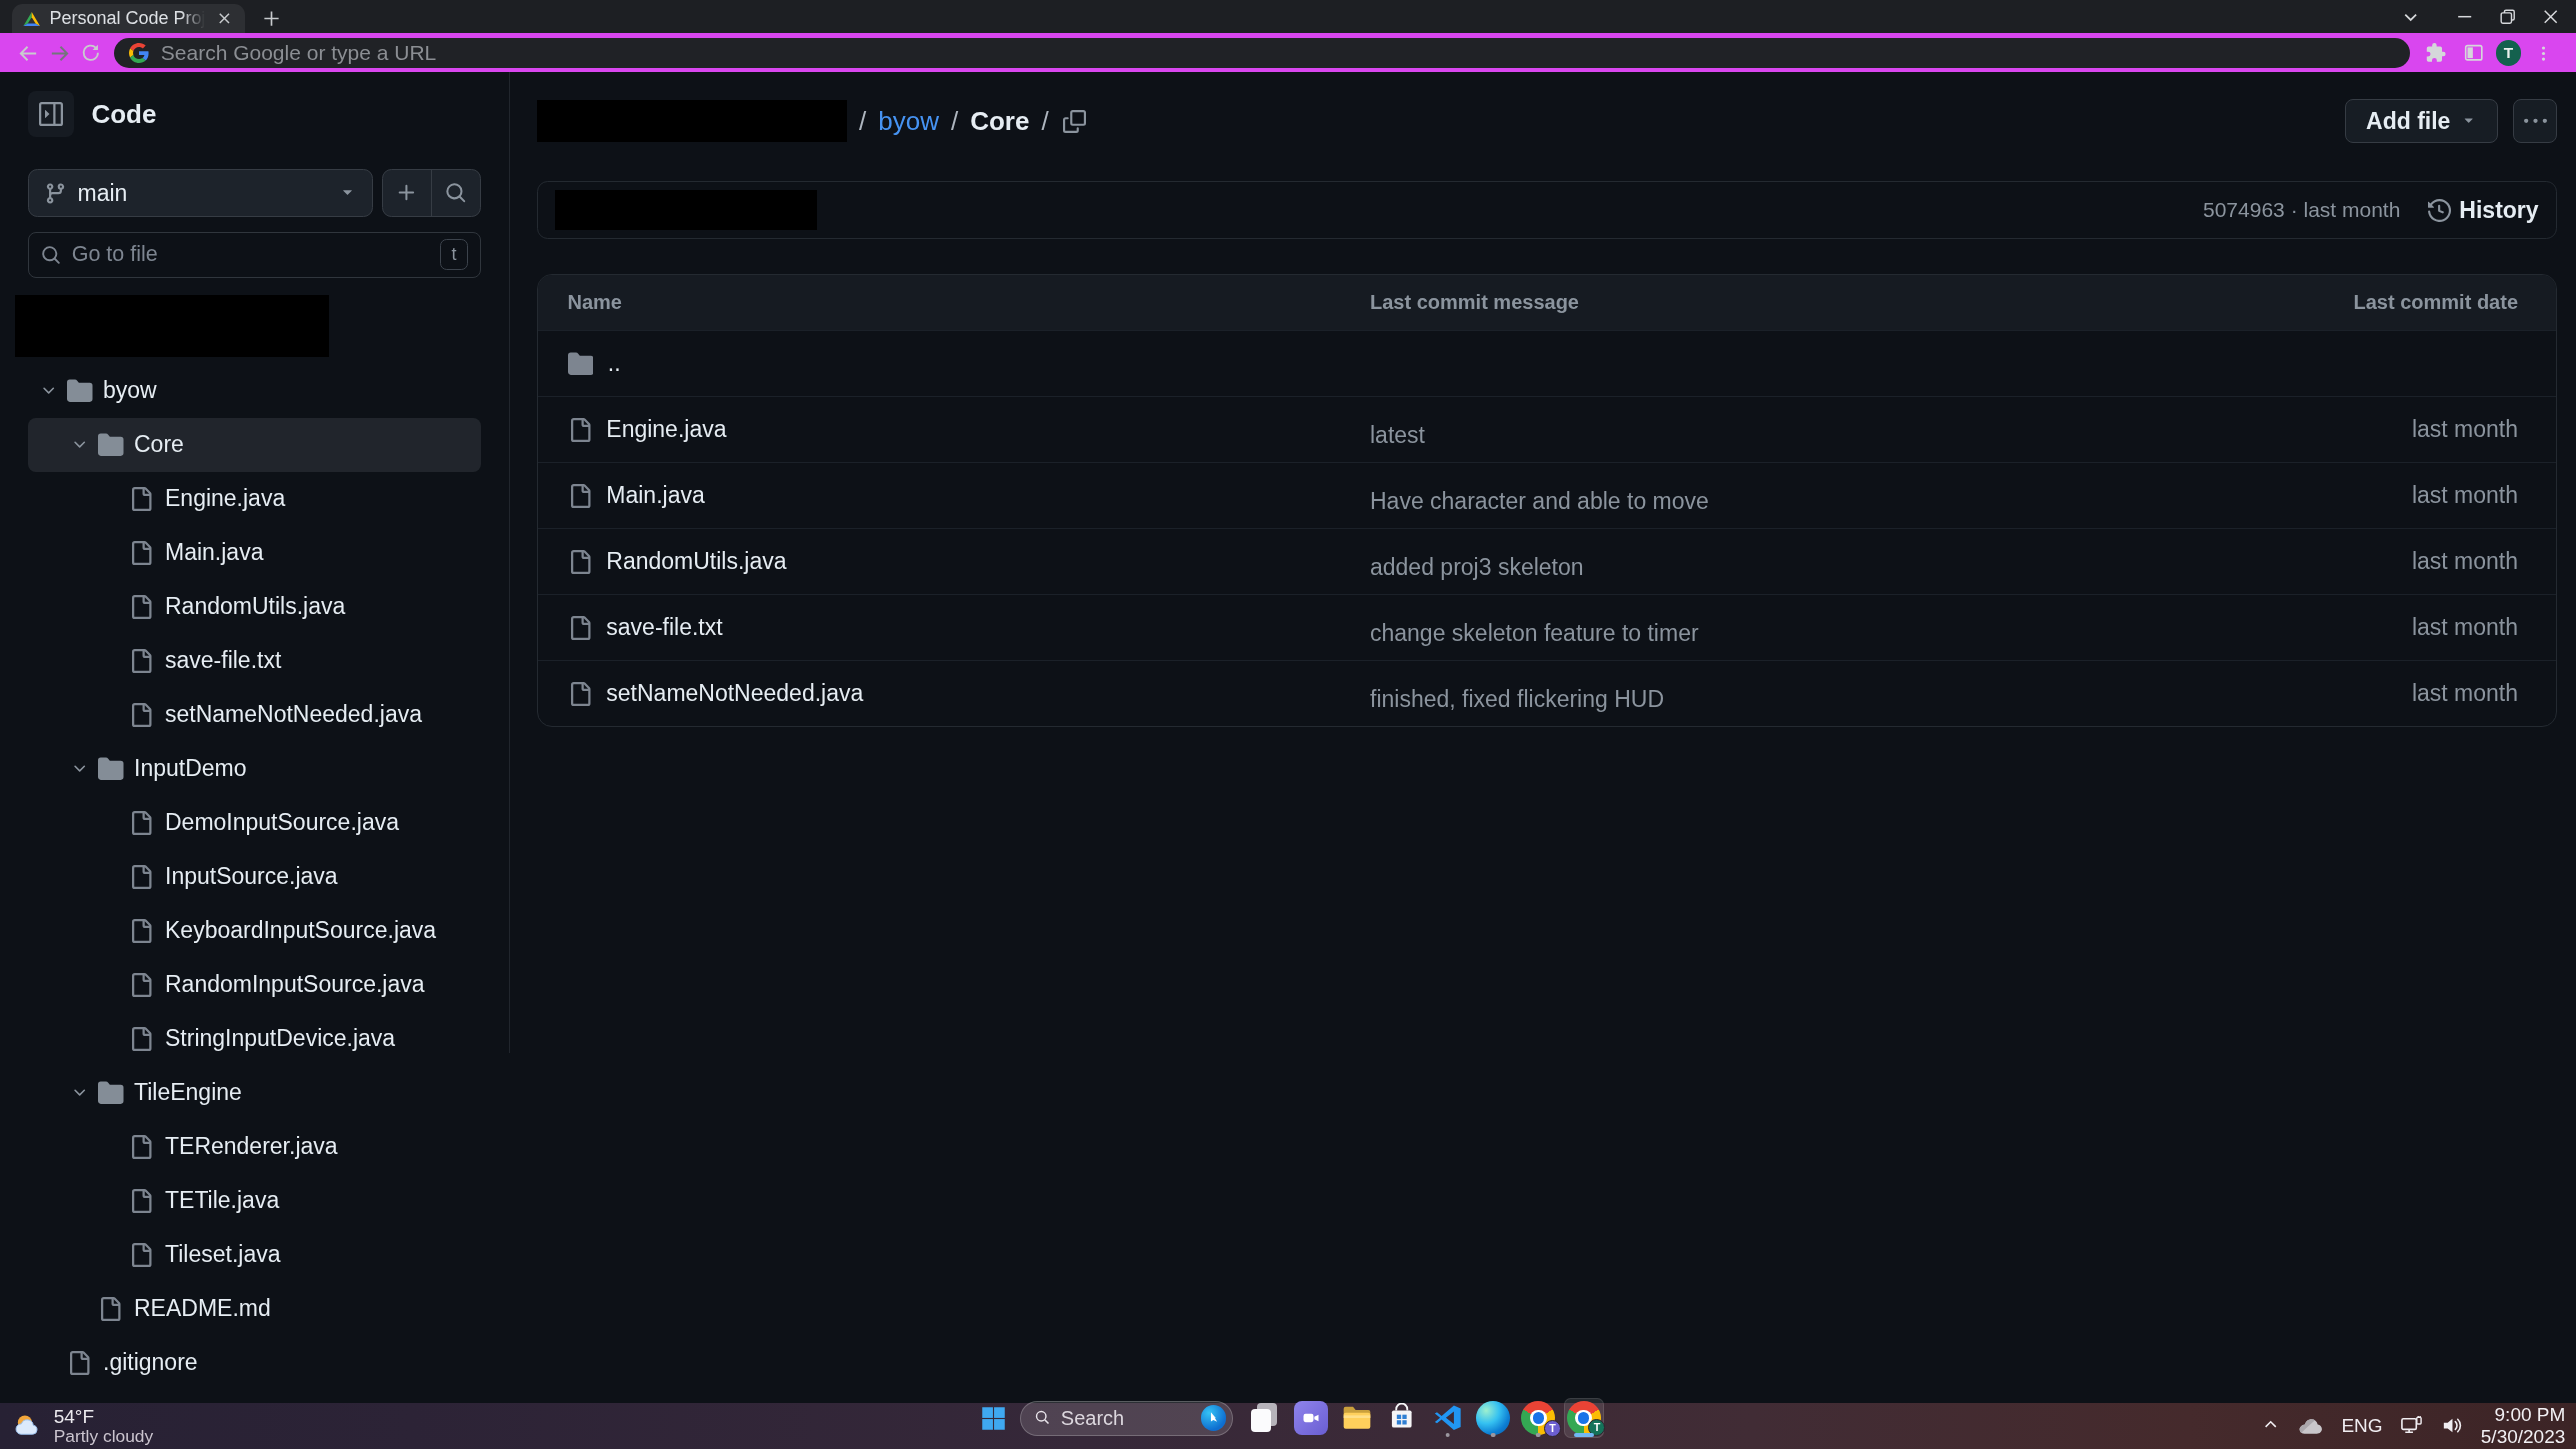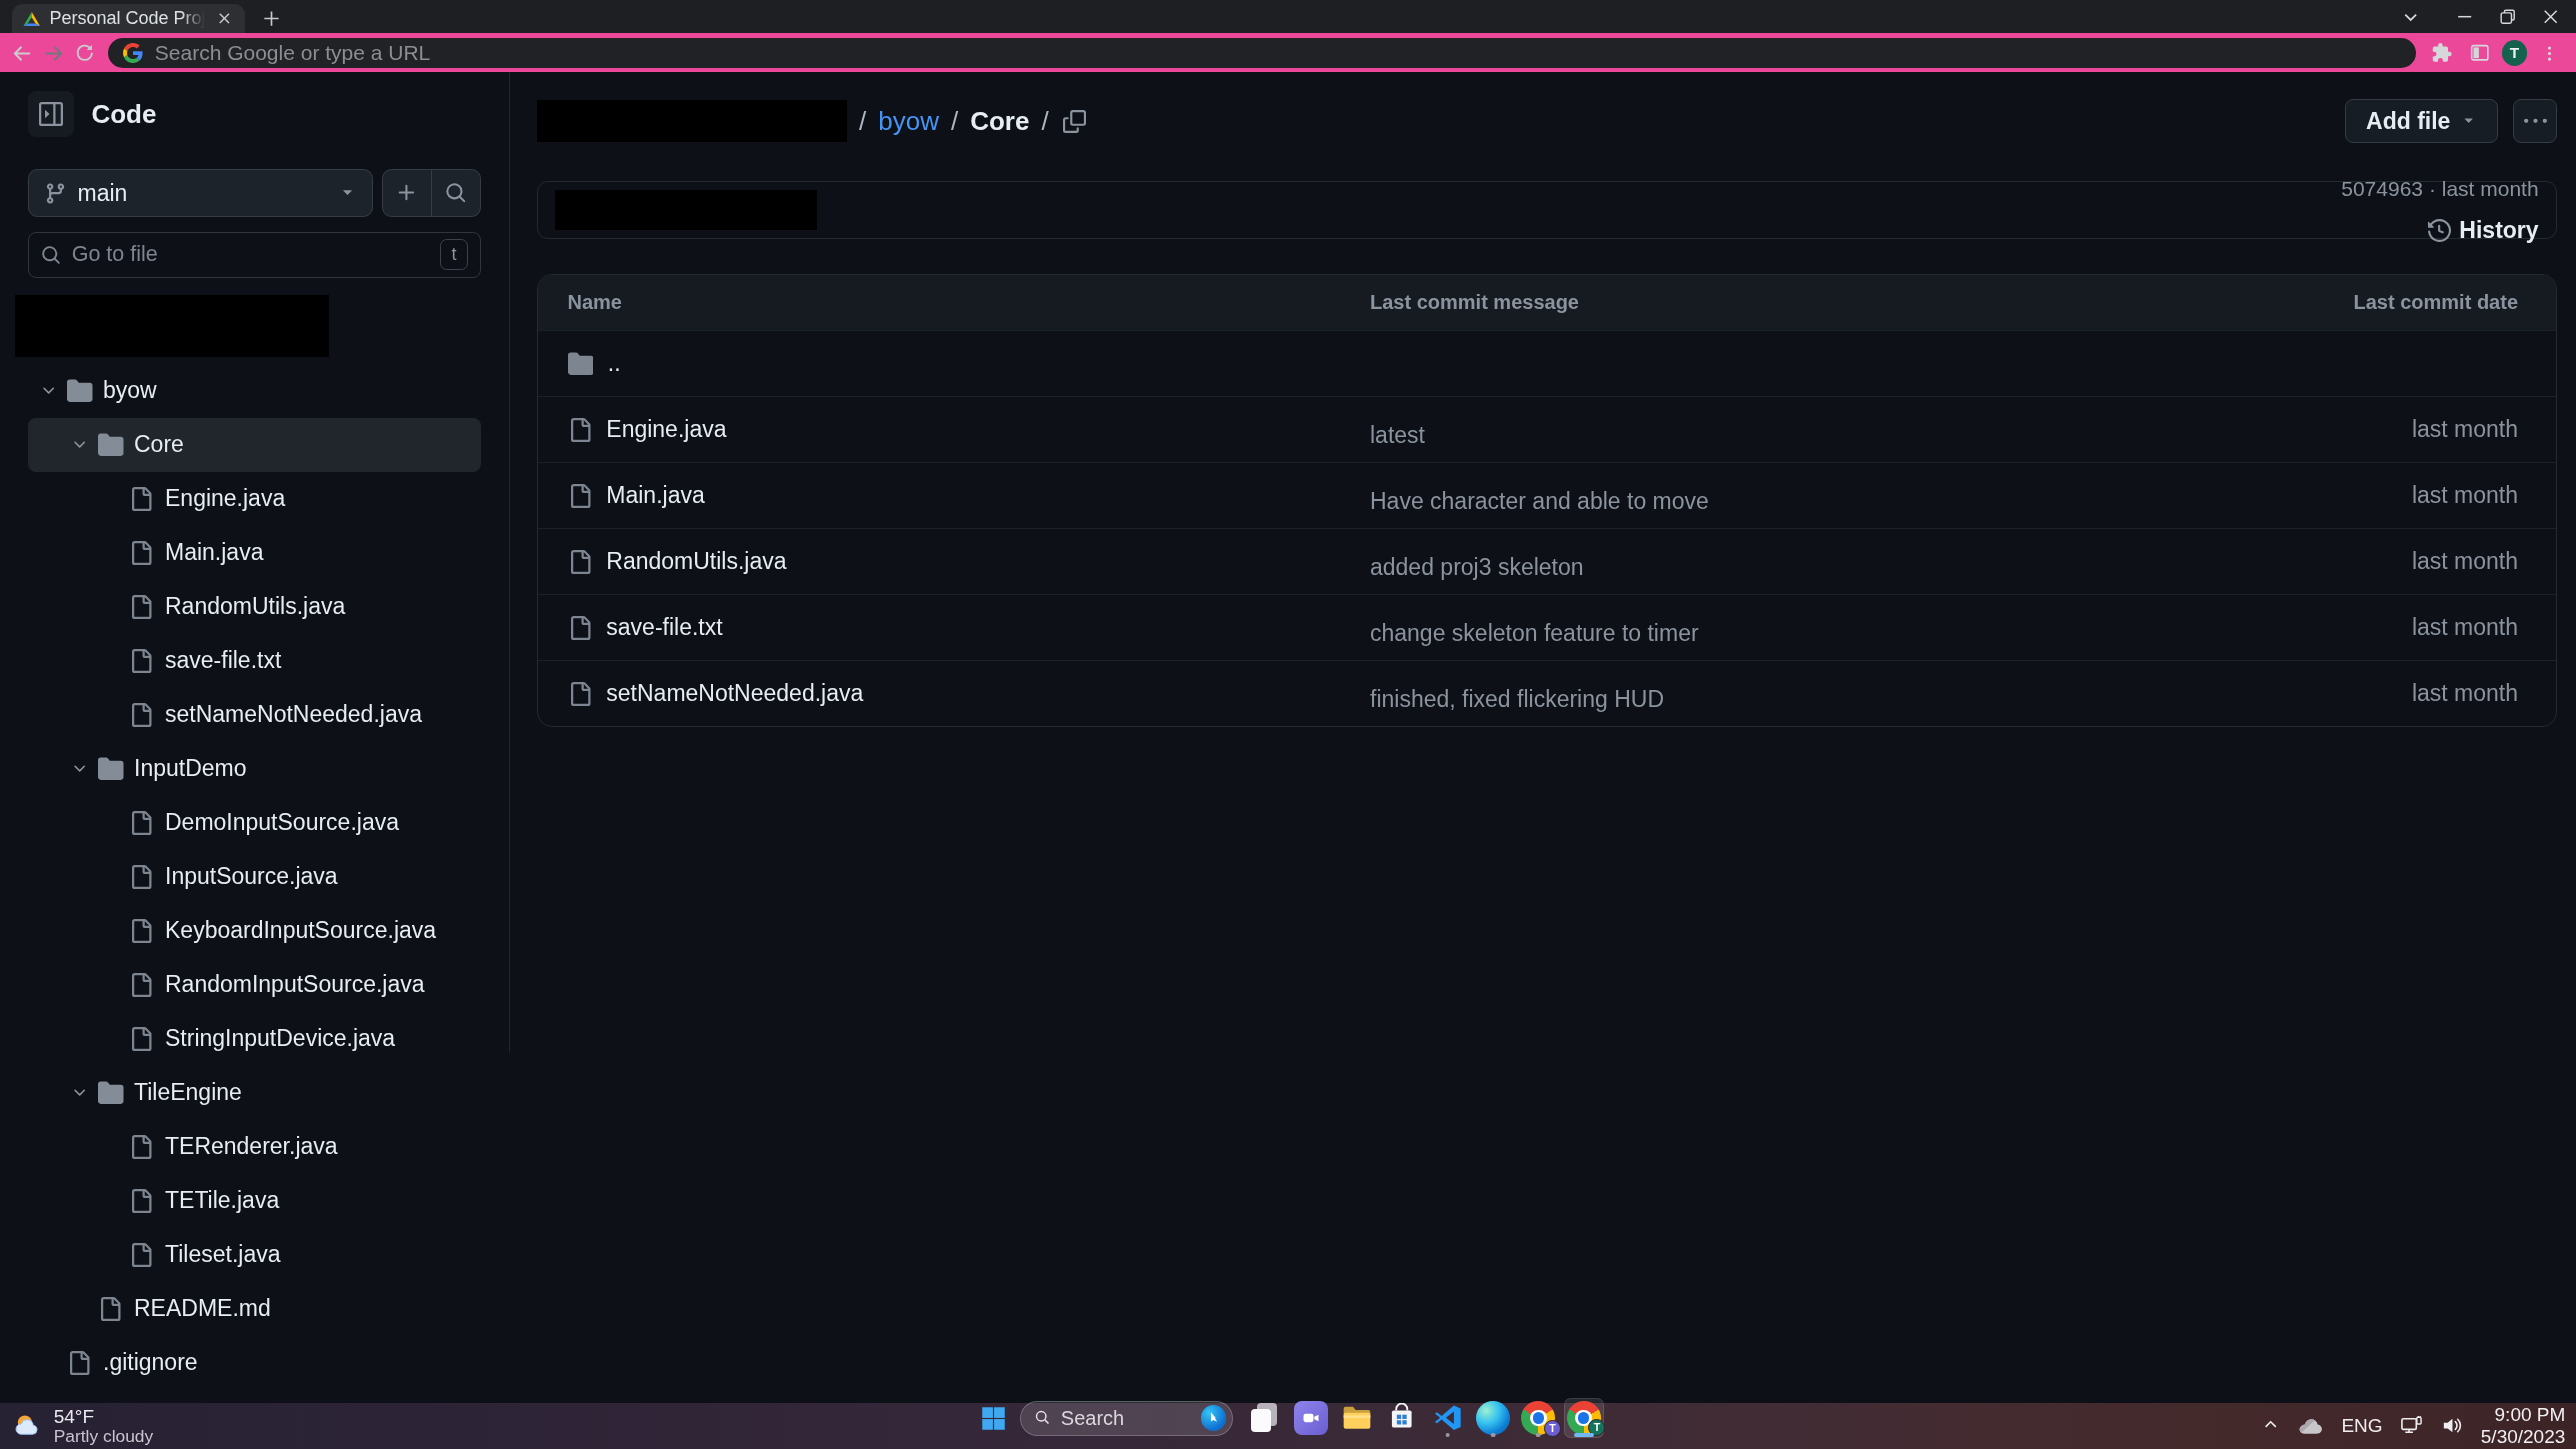--- a/index.html
+++ b/index.html
@@ -9,21 +9,21 @@
   .titlebar{position:absolute;top:0;left:0;right:0;height:33px;background:#1d1f23;}
   .tab{position:absolute;left:12px;top:4px;width:233px;height:29px;background:#2d2f33;
     border-radius:10.7px 10.7px 0 0;display:flex;align-items:center;padding:0 10.7px;gap:9.4px;box-sizing:border-box;}
   .tab-title{flex:1;font-size:18px;color:#dde0e4;white-space:nowrap;overflow:hidden;
     -webkit-mask-image:linear-gradient(90deg,#000 85%,transparent);mask-image:linear-gradient(90deg,#000 85%,transparent);}
   .tab-close{width:20px;height:20px;display:flex;align-items:center;justify-content:center;color:#c7cacd;flex:none;}
   .newtab{position:absolute;left:258px;top:6.7px;width:27px;height:24px;display:flex;align-items:center;justify-content:center;color:#c7cacd;}
   .win-controls{position:absolute;right:4px;top:0;height:33px;display:flex;align-items:center;}
   .win-btn{width:43px;height:33px;display:flex;align-items:center;justify-content:center;color:#d6d8db;}
   .win-btn.tabsearch{margin-right:10.7px;}
-  .toolbar{position:absolute;top:33px;left:0;right:0;height:40px;background:#ec4899;display:flex;align-items:center;padding:0 7px;box-sizing:border-box;box-shadow:0 1.3px 0 rgba(0,0,0,.35);}
+  .toolbar{position:absolute;top:33px;left:0;right:0;height:40px;background:#d946ef;display:flex;align-items:center;padding:0 13px;box-sizing:border-box;box-shadow:0 1.3px 0 rgba(0,0,0,.35);}
   .nav-btn{width:31px;height:31px;display:flex;align-items:center;justify-content:center;color:#c9cbce;flex:none;}
   .nav-btn.disabled{color:#73767b;}
   .addr{flex:1;height:30px;background:#202226;border-radius:15.4px;display:flex;align-items:center;
     margin:0 10.7px 0 8px;padding:0 14.8px;gap:12px;}
   .addr-text{font-size:21px;color:#8b8e93;}
   .tb-right{display:flex;align-items:center;gap:6.7px;padding-right:4px;}
   .tb-ic{width:31px;height:31px;display:flex;align-items:center;justify-content:center;color:#d5d7da;}
   .avatar{width:25.5px;height:25.5px;border-radius:50%;background:#14614e;color:#eaf2ee;font-size:15.4px;font-weight:bold;
     display:flex;align-items:center;justify-content:center;}
   
@@ -60,21 +60,21 @@
   .crumb-cur{font-size:26px;font-weight:bold;color:#e6edf3;}
   .copy-btn{color:#8b949e;display:flex;align-items:center;margin-left:2.7px;}
   .crumb-actions{margin-left:auto;display:flex;gap:14.8px;align-items:center;}
   .btn{height:44px;box-sizing:border-box;border:1.3px solid #363c44;border-radius:8px;background:#171d24;
     display:flex;align-items:center;justify-content:center;gap:9.4px;padding:0 20px;color:#e6edf3;font-size:23px;font-weight:600;}
   .btn .caret{color:#8b949e;}
   .btn.icon-only{width:44px;padding:0;color:#8b949e;}
   .commit-bar{margin-top:38px;height:58px;box-sizing:border-box;border:1.3px solid #242a31;border-radius:10.7px;
     display:flex;align-items:center;padding:0 17.4px;}
   .commit-redacted{width:262px;height:40px;background:#000;}
-  .commit-right{margin-left:auto;display:flex;align-items:flex-end;gap:16px;flex-direction:column;}
+  .commit-right{margin-left:auto;display:flex;align-items:center;gap:28px;}
   .commit-meta{font-size:21px;color:#8b949e;}
   .history{display:flex;align-items:center;gap:8px;color:#e6edf3;font-size:23px;font-weight:600;}
   .history svg{color:#8b949e;}
   .files-table{margin-top:35px;border:1.3px solid #242a31;border-radius:15px;overflow:hidden;}
   .ft-head{height:55px;background:#161b22;display:grid;grid-template-columns:832px 1fr 429px;align-items:center;}
   .ft-head .c{font-size:20px;font-weight:600;color:#8b949e;}
   .ft-row{height:65px;border-top:1.3px solid #1b2129;display:grid;grid-template-columns:832px 1fr 429px;align-items:center;}
   .cell-name{display:flex;align-items:center;gap:14.8px;padding-left:29.5px;}
   .cell-name .fname{font-size:23px;color:#e6edf3;}
   .cell-name svg{color:#7d8590;flex:none;}

